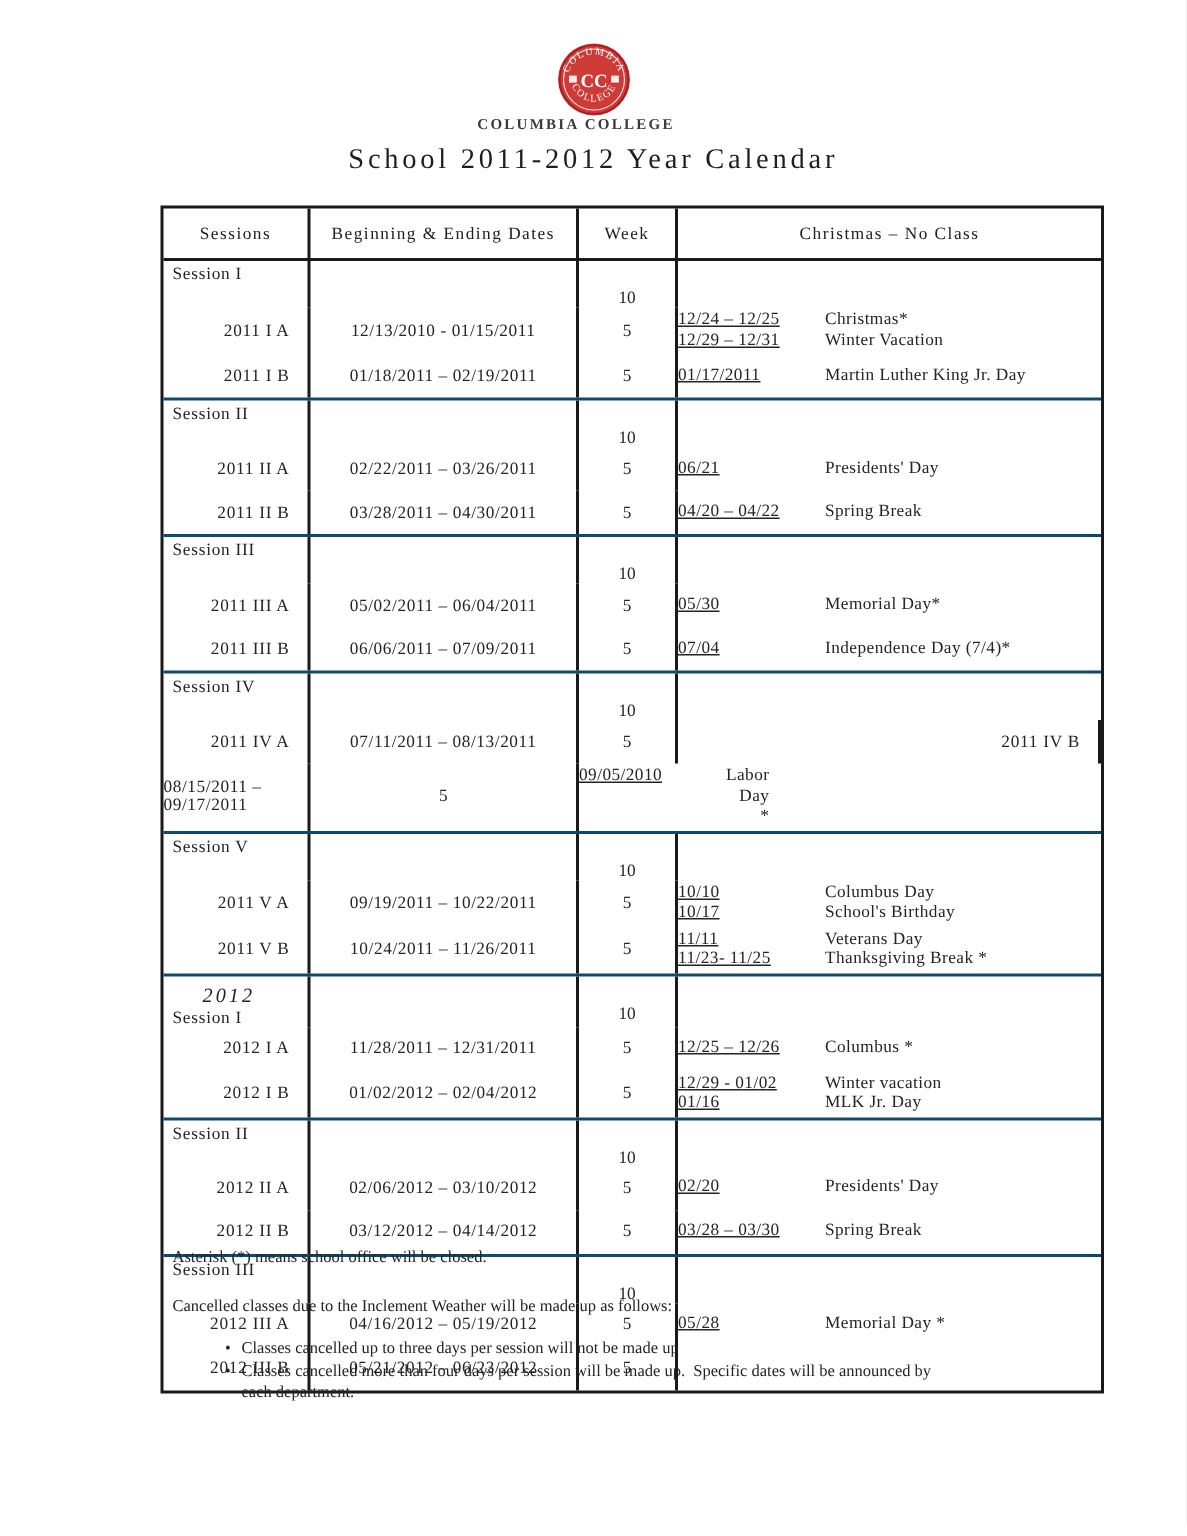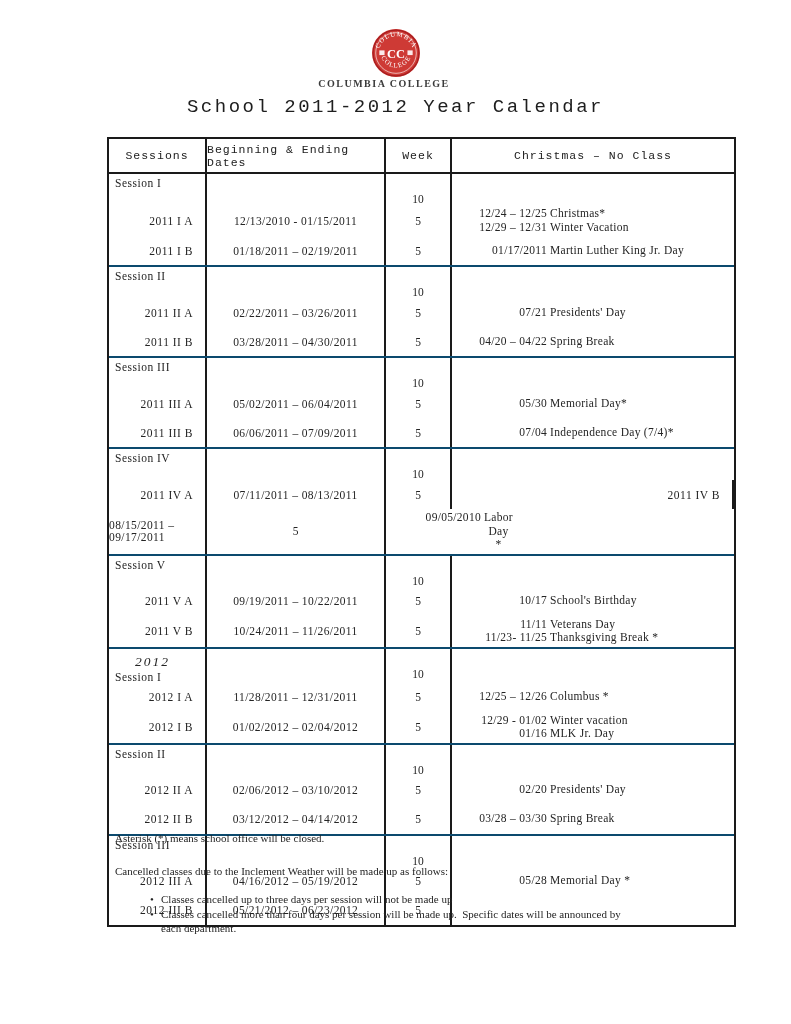--- a/index.html
+++ b/index.html
@@ -14,55 +14,55 @@
   }
   
   .logo-wrap{position:absolute;top:28px;left:0;width:791px;text-align:center;}
   .logo-wrap svg{display:inline-block;}
   .logo-caption{
     position:absolute;top:78px;left:0;width:768px;text-align:center;
     font-size:10px;letter-spacing:1.5px;color:#3b3b3b;font-weight:bold;
   }
   .doc-title{
     position:absolute;top:96px;left:0;width:791px;text-align:center;
-    font-size:19px;letter-spacing:2.5px;color:#1e1e1e;font-family:Liberation Mono, monospace;
+    font-size:19px;letter-spacing:2.5px;color:#1e1e1e;
   }
   
   .cal-table{
     position:absolute;top:137px;left:107px;width:629px;
     border:2px solid #1a1a1a;
     box-sizing:border-box;
     font-size:11.5px;
   }
   .cal-header,.block{
     display:grid;
     grid-template-columns:98px 179px 66px 282px;
   }
   .cal-header{border-bottom:2px solid #1a1a1a;}
   .hcell{
     min-height:33px;display:flex;align-items:center;justify-content:center;
-    letter-spacing:1px;color:#202020;font-family:Liberation Mono, monospace;
+    letter-spacing:1px;color:#202020;
   }
   .block{border-bottom:2px solid #0c4a6e;}
   .block:last-child{border-bottom:none;}
   .cell{box-sizing:border-box;}
   .c1,.c2,.c3,.hcell-1,.hcell-2,.hcell-3{border-right:2px solid #1a1a1a;}
   .r1{min-height:23px;}
   .rr{min-height:29px;}
   .label-cell{padding:3px 0 0 6px;}
   .session-label{letter-spacing:0.5px;}
   .year-label{font-style:italic;font-size:13.5px;letter-spacing:2px;padding:2px 0 1px 20px;}
   .code-cell{display:flex;align-items:center;justify-content:flex-end;padding-right:12px;letter-spacing:0.5px;}
   .date-cell{display:flex;align-items:center;justify-content:center;letter-spacing:0.4px;}
   .week-total{display:flex;justify-content:center;align-items:flex-start;padding-top:19px;}
   .week-cell{display:flex;align-items:center;justify-content:center;}
   .holiday-cell{display:flex;flex-direction:column;justify-content:center;padding:2px 0;}
   .holiday-line{display:flex;line-height:13.5px;}
-  .holiday-date{width:95px;text-align:right;flex:none;letter-spacing:0.3px;}
-  .holiday-name{padding-left:3px;text-align:center;letter-spacing:0.3px;}
+  .holiday-date{width:95px;text-align:left;flex:none;letter-spacing:0.3px;text-decoration:underline;}
+  .holiday-name{padding-left:3px;text-align:right;letter-spacing:0.3px;}
   
   .notes{position:absolute;top:831px;left:115px;width:530px;font-size:11px;line-height:14px;}
   .note-p1{margin:0 0 19px 0;}
   .note-p2{margin:0 0 14px 0;}
   .bullet-item{display:flex;margin:0 0 1px 0;}
   .bullet-dot{width:18px;text-align:center;flex:none;margin-left:28px;}
   .bullet-text{max-width:468px;}
 </style>
 </head>
 <body>
@@ -136,21 +136,21 @@
             <div class="session-label">Session II</div>
           </div>
           <div class="cell c2 r1"></div>
           <div class="cell c3 r1 week-total">10</div>
           <div class="cell r1"></div>
           <div class="cell c1 rr code-cell">2011 II A</div>
           <div class="cell c2 rr date-cell">02/22/2011 – 03/26/2011</div>
           <div class="cell c3 rr week-cell">5</div>
           <div class="cell rr holiday-cell">
             <div class="holiday-line">
-              <div class="holiday-date">07/21</div>
+              <div class="holiday-date">06/21</div>
               <div class="holiday-name">Presidents' Day</div>
             </div>
           </div>
           <div class="cell c1 rr code-cell">2011 II B</div>
           <div class="cell c2 rr date-cell">03/28/2011 – 04/30/2011</div>
           <div class="cell c3 rr week-cell">5</div>
           <div class="cell rr holiday-cell">
             <div class="holiday-line">
               <div class="holiday-date">04/20 – 04/22</div>
               <div class="holiday-name">Spring Break</div>
@@ -207,20 +207,24 @@
           <div class="cell c1 r1 label-cell">
             <div class="session-label">Session V</div>
           </div>
           <div class="cell c2 r1"></div>
           <div class="cell c3 r1 week-total">10</div>
           <div class="cell r1"></div>
           <div class="cell c1 rr code-cell">2011 V A</div>
           <div class="cell c2 rr date-cell">09/19/2011 – 10/22/2011</div>
           <div class="cell c3 rr week-cell">5</div>
           <div class="cell rr holiday-cell">
+            <div class="holiday-line">
+              <div class="holiday-date">10/10</div>
+              <div class="holiday-name">Columbus Day</div>
+            </div>
             <div class="holiday-line">
               <div class="holiday-date">10/17</div>
               <div class="holiday-name">School's Birthday</div>
             </div>
           </div>
           <div class="cell c1 rr code-cell">2011 V B</div>
           <div class="cell c2 rr date-cell">10/24/2011 – 11/26/2011</div>
           <div class="cell c3 rr week-cell">5</div>
           <div class="cell rr holiday-cell">
             <div class="holiday-line">

